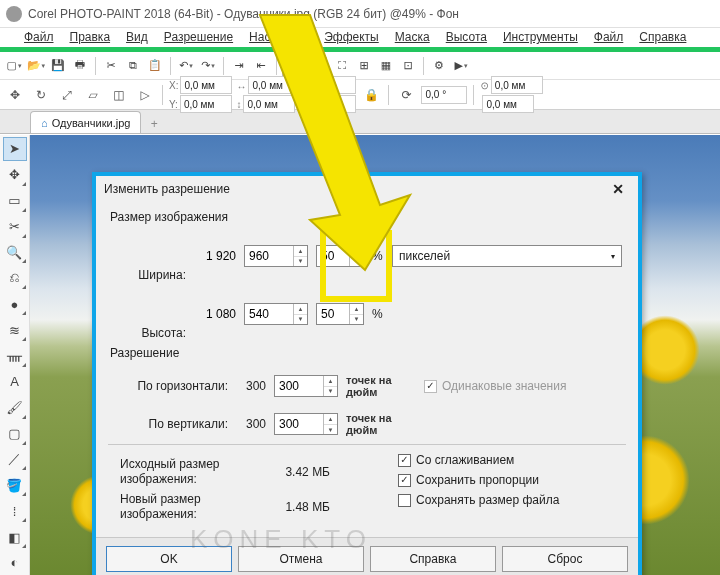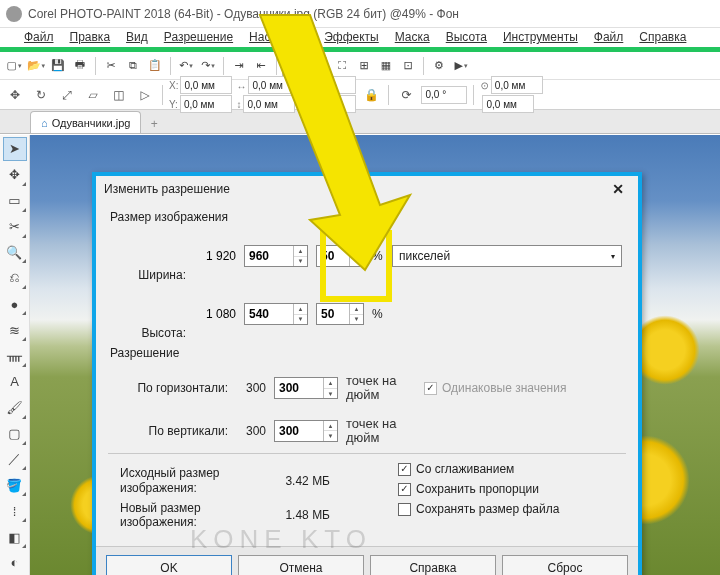--- a/index.html
+++ b/index.html
@@ -55,30 +55,30 @@
 
 .dialog { position: absolute; left: 92px; top: 172px; width: 550px; background: #f0f0f0; border: 4px solid #0ea5e9; box-shadow: 2px 2px 6px rgba(0,0,0,0.3); font-size: 12px; }
 .dialog-title { height: 26px; display: flex; align-items: center; padding: 0 8px; font-size: 12px; justify-content: space-between; }
 .dialog-close { width: 24px; height: 20px; display: flex; align-items: center; justify-content: center; font-size: 14px; font-weight: bold; cursor: default; }
 .dialog-body { padding: 4px 12px 10px 12px; }
 .fieldset-label { font-size: 12px; margin: 4px 0 6px 2px; }
 .dim-row { display: flex; align-items: center; margin: 4px 0 6px 20px; gap: 8px; }
 .dim-row .lab { width: 58px; text-align: right; margin-top: 38px; }
 .dim-row .orig { width: 42px; text-align: right; color: #000000; }
 .spinbox { display: flex; border: 1px solid #888; background: #fff; height: 22px; }
-.spinbox input { border: none; width: 48px; padding: 0 4px; font-size: 12px; outline: none; font-weight: bold; }
+.spinbox input { border: none; width: 48px; padding: 0 4px; font-size: 12px; outline: none; }
 .spinbox .spins { width: 14px; display: flex; flex-direction: column; border-left: 1px solid #bbb; }
 .spinbox .spins div { flex: 1; display: flex; align-items: center; justify-content: center; font-size: 6px; color: #555; border-bottom: 1px solid #ddd; }
 .spinbox .spins div:last-child { border-bottom: none; }
 .dim-row .pct { width: 12px; }
 .unit-drop { flex: 1; border: 1px solid #888; background: #fff; height: 22px; display: flex; align-items: center; padding: 0 6px; justify-content: space-between; margin-right: 4px; }
 .res-row { display: flex; align-items: center; margin: 14px 0 6px 20px; gap: 8px; }
 .res-row .lab { width: 100px; text-align: right; }
 .res-row .orig { width: 30px; text-align: right; }
-.res-row .unit { font-size: 13px; color: #333; line-height: 1.1; width: 60px; }
+.res-row .unit { font-size: 11px; color: #333; line-height: 1.1; width: 60px; font-weight: bold; }
 .hr { border-top: 1px solid #c8c8c8; margin: 8px 0; }
 .info-row { display: flex; align-items: center; margin: 4px 0 6px 12px; }
 .info-row .lab2 { width: 130px; font-size: 12px; line-height: 1.2; }
 .info-row .val { width: 80px; text-align: right; }
 .check-col { margin-left: 30px; display: flex; flex-direction: column; gap: 6px; }
 .check { display: flex; align-items: center; gap: 5px; font-size: 12px; }
 .check .box { width: 13px; height: 13px; border: 1px solid #666; background: #fff; display: flex; align-items: center; justify-content: center; font-size: 10px; color: #333; line-height: 1; }
 .check.disabled { color: #999; }
 .check.disabled .box { border-color: #bbb; }
 .dialog-buttons { display: flex; gap: 6px; padding: 8px 10px; border-top: 1px solid #c8c8c8; background: #e8e8e8; }

